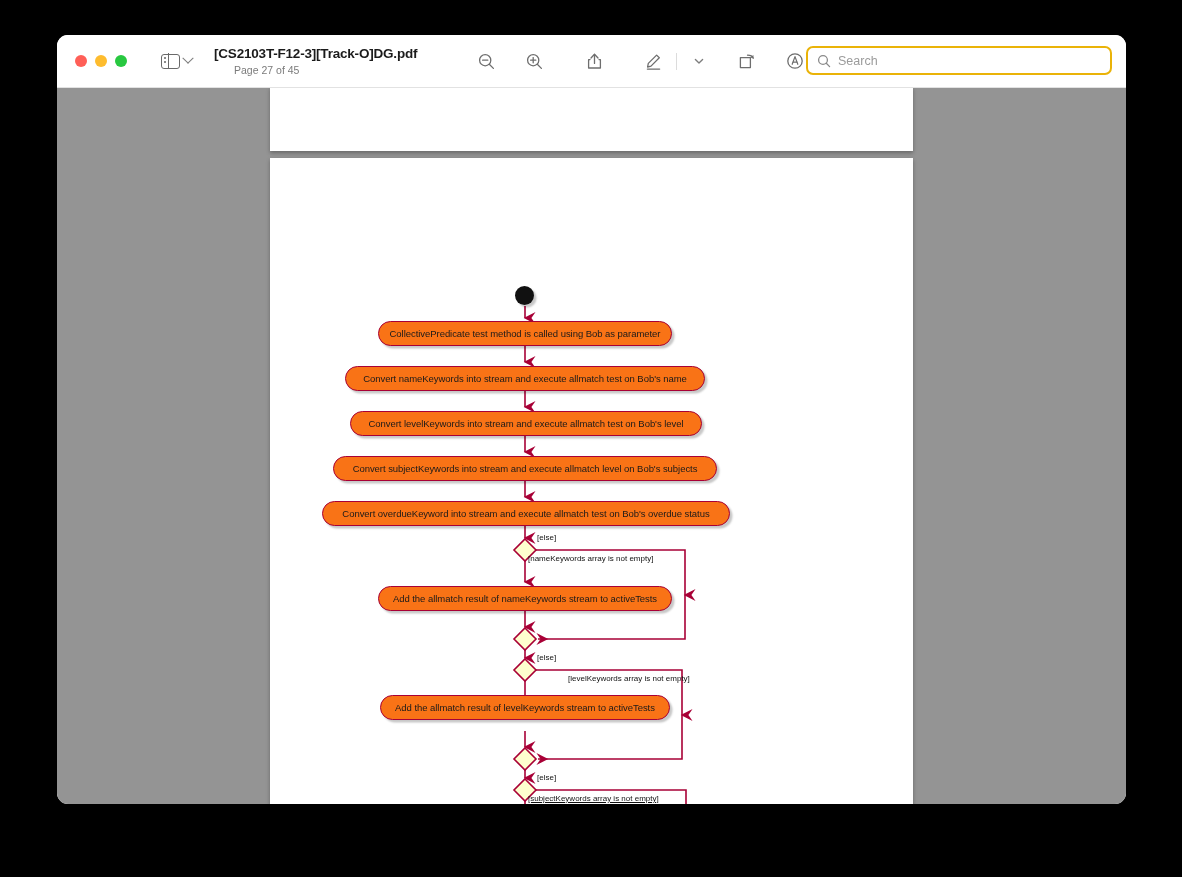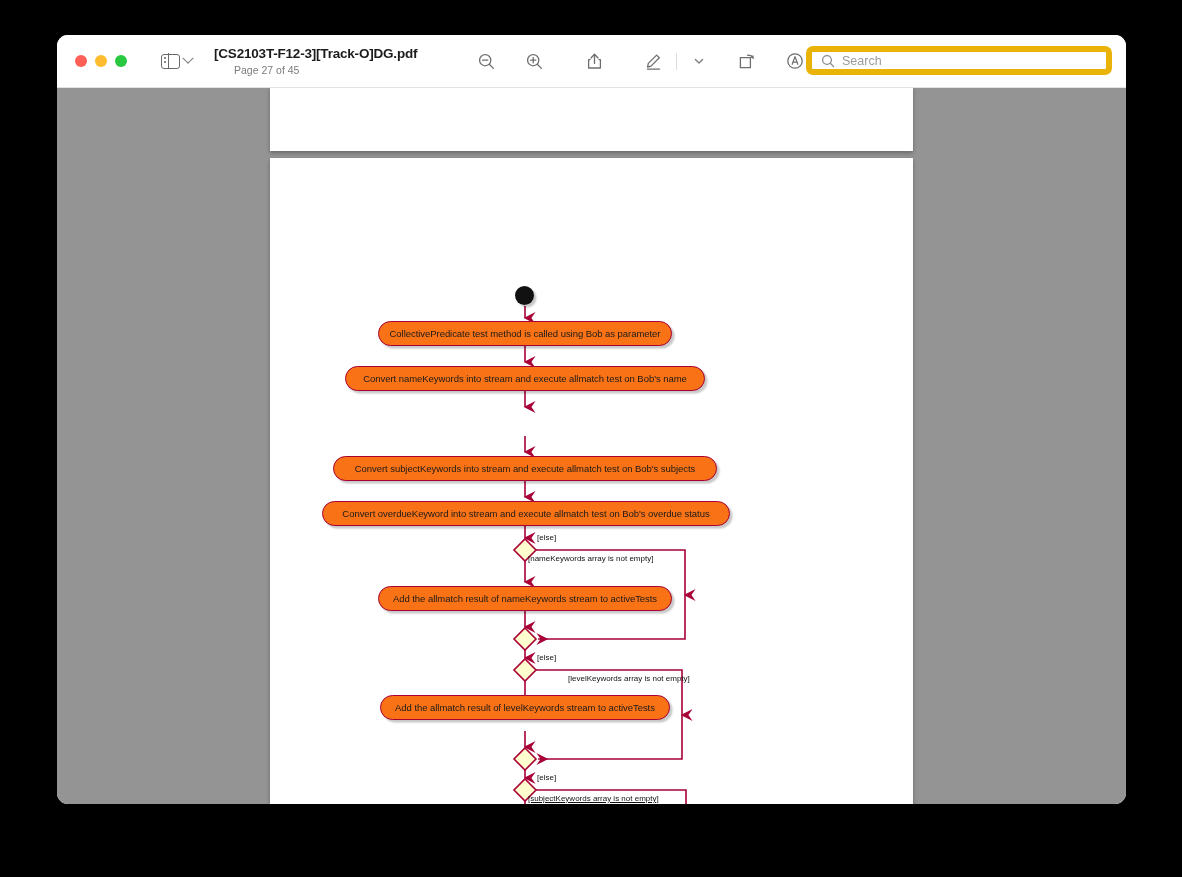--- a/index.html
+++ b/index.html
@@ -92,21 +92,21 @@
     cursor: default;
   }
   .tb-gap-l { margin-left: 14px; }
   .tb-gap-xl { margin-left: 26px; }
   .vsep { width: 1px; height: 17px; background: #dcdcdc; margin: 0 5px; }
 
   .search-box {
     position: absolute;
     right: 14px; top: 11px;
     width: 306px; height: 29px;
-    border: 6px solid #eab308;
+    border: 2px solid #eab308;
     border-radius: 7px;
     background: #fff;
     display: flex; align-items: center;
     padding: 0 9px;
     gap: 7px;
   }
   .search-ph { font-size: 12.5px; color: #9b9b9b; }
 
   
   #canvas {
@@ -316,22 +316,23 @@
             <path d="M416 677 L416 721 L268 721" marker-end="url(#ahl)"></path>
           </g>
         </svg>
 
         <div class="start-dot" style="left:245px; top:128px;"></div>
 
         <div class="uml-node" style="left:108px; top:163px; width:294px;">CollectivePredicate test method is called using Bob as parameter</div>
 
         <div class="uml-node" style="left:75px; top:208px; width:360px;">Convert nameKeywords into stream and execute allmatch test on Bob's name</div>
 
-
-        <div class="uml-node" style="left:63px; top:298px; width:384px;">Convert subjectKeywords into stream and execute allmatch test on Bob's subjects</div>
+        <div class="uml-node" style="left:80px; top:253px; width:352px;">Convert levelKeywords into stream and execute allmatch test on Bob's level</div>
+
+        <div class="uml-node" style="left:63px; top:298px; width:384px;">Convert subjectKeywords into stream and execute allmatch level on Bob's subjects</div>
 
         <div class="uml-node" style="left:52px; top:343px; width:408px;">Convert overdueKeyword into stream and execute allmatch test on Bob's overdue status</div>
 
         <div class="uml-node" style="left:108px; top:428px; width:294px;">Add the allmatch result of nameKeywords stream to activeTests</div>
 
         <div class="uml-node" style="left:110px; top:537px; width:290px;">Add the allmatch result of levelKeywords stream to activeTests</div>
 
         <div class="uml-label" style="left:267px; top:375px;">[else]</div>
         <div class="uml-label" style="left:258px; top:396px;">[nameKeywords array is not empty]</div>
 

